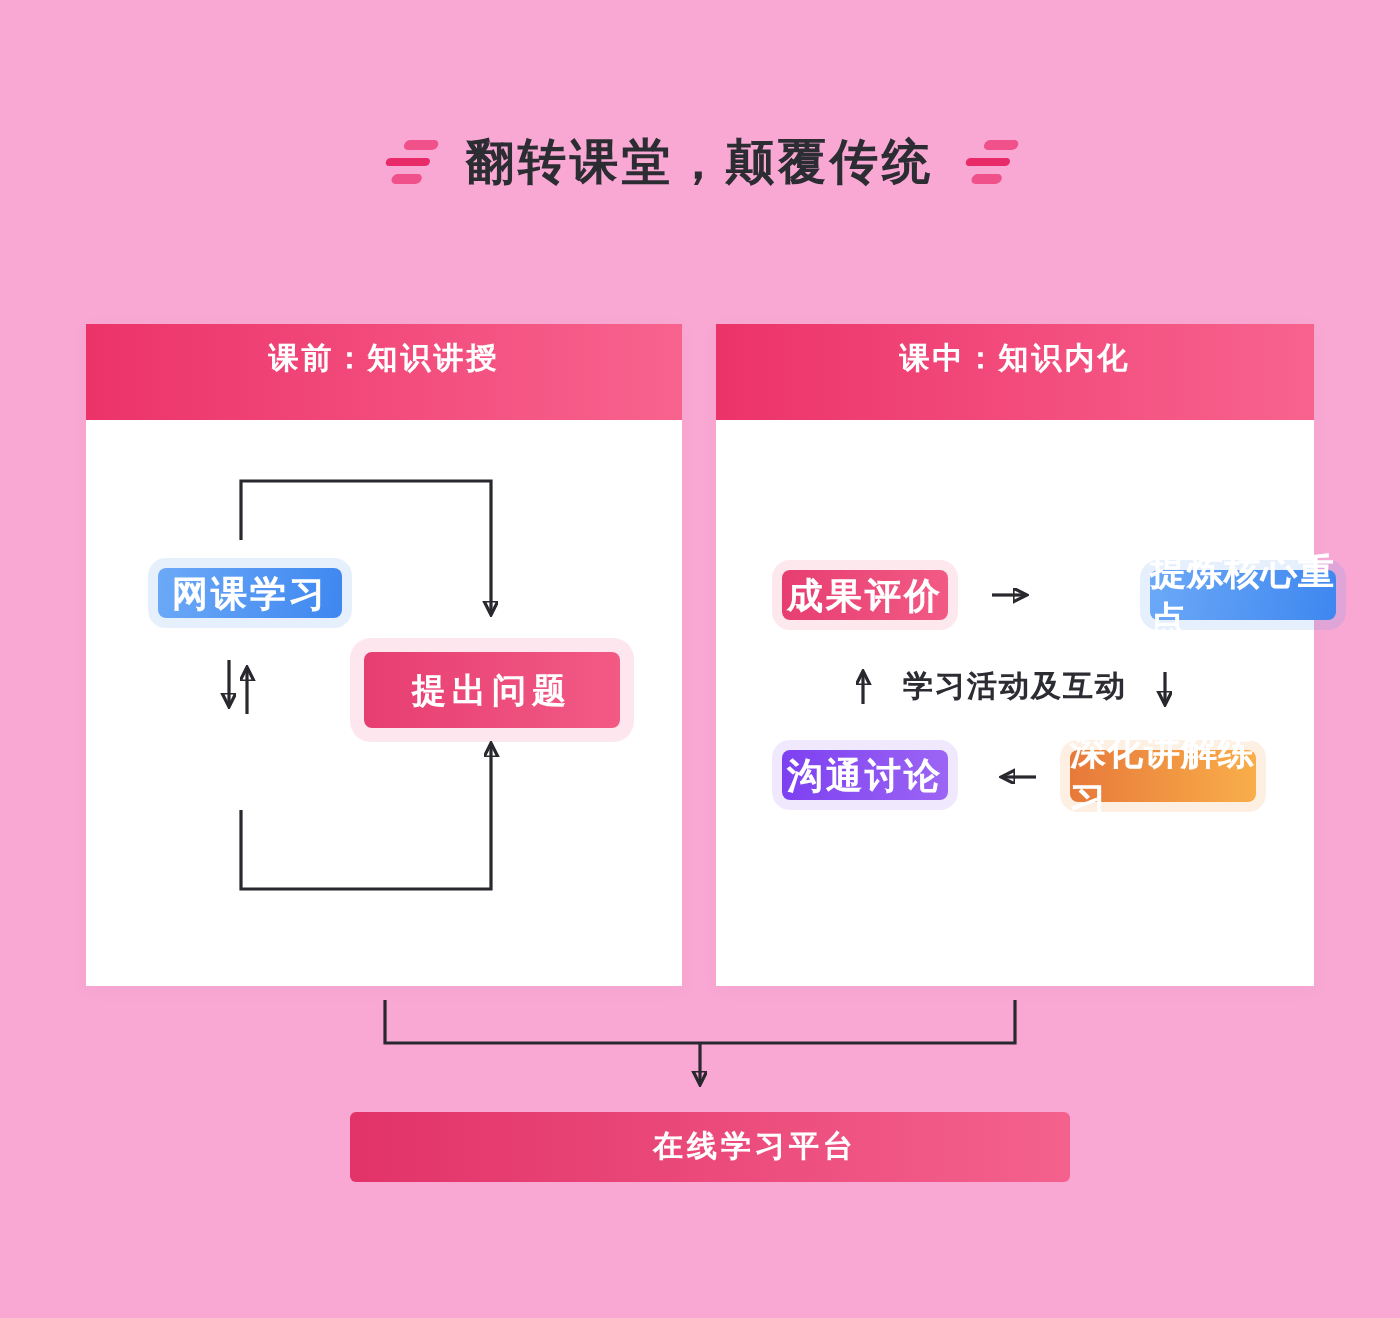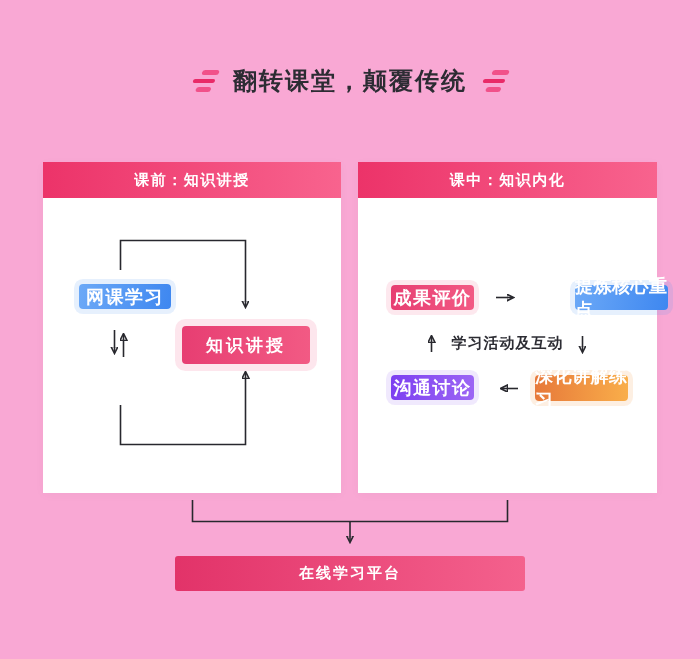--- a/index.html
+++ b/index.html
@@ -21,21 +21,21 @@
   .speed-icon i:nth-child(2){width:22px;background:#e92a68;}
   .speed-icon i:nth-child(3){width:15px;margin-left:5px;background:#f1518a;}
   
   .panel{
     position:absolute;top:162px;height:331px;background:#ffffff;
     box-shadow:0 2px 10px rgba(40,40,50,0.03);
   }
   .panel-left{left:43px;width:298px;}
   .panel-right{left:358px;width:299px;}
   .panel-header{
-    height:36px;line-height:36px;text-align:center;color:#ffffff;
+    height:48px;line-height:36px;text-align:center;color:#ffffff;
     font-size:15px;font-weight:bold;letter-spacing:1.5px;
     background:linear-gradient(to right,#ec3369,#f8638e);
   }
   
   .node{
     position:absolute;display:flex;align-items:center;justify-content:center;
     color:#ffffff;font-weight:bold;font-size:18px;letter-spacing:1.5px;border-radius:4px;
   }
   .node.blue{background:linear-gradient(100deg,#6ca9f7,#3e87f0);box-shadow:0 0 0 5px rgba(80,150,243,0.14);}
   .node.pink{background:linear-gradient(to right,#e73e72,#f25a84);box-shadow:0 0 0 5px rgba(238,62,114,0.12);}
@@ -53,24 +53,24 @@
   #node-deepen{left:177px;top:213px;width:93px;height:26px;letter-spacing:0.5px;}
   .center-label{
     position:absolute;left:0;top:172px;width:100%;text-align:center;
     font-size:15px;font-weight:bold;color:#2c2c33;letter-spacing:1px;
   }
   
   .connectors{position:absolute;left:0;top:0;pointer-events:none;}
   .connectors path{fill:none;stroke:#28282e;stroke-width:1.6;stroke-linejoin:miter;}
   
   .platform{
-    position:absolute;left:175px;top:556px;width:350px;height:35px;border-radius:3px;
+    position:absolute;left:175px;top:556px;width:315px;height:35px;border-radius:3px;
     background:linear-gradient(to right,#e23369,#f4618d);
     display:flex;align-items:center;justify-content:center;
-    color:#ffffff;font-size:15px;font-weight:bold;letter-spacing:2px;
+    color:#ffffff;font-size:15px;font-weight:bold;letter-spacing:2px;padding-left:45px;
   }
 </style>
 </head>
 <body>
 
 <div class="page">
 
   <div class="title-row">
     <span class="speed-icon">
         <i></i>
@@ -81,21 +81,21 @@
     <span class="speed-icon">
         <i></i>
         <i></i>
         <i></i>
       </span>
   </div>
 
   <section class="panel panel-left">
     <header class="panel-header">课前：知识讲授</header>
     <div class="node blue" id="node-online-course">网课学习</div>
-    <div class="node pink" id="node-raise-questions">知识讲授</div>
+    <div class="node pink" id="node-raise-questions">提出问题</div>
   </section>
 
   <section class="panel panel-right">
     <header class="panel-header">课中：知识内化</header>
     <div class="node pink" id="node-outcome">成果评价</div>
     <div class="node blue" id="node-extract">提炼核心重点</div>
     <div class="center-label">学习活动及互动</div>
     <div class="node purple" id="node-discussion">沟通讨论</div>
     <div class="node orange" id="node-deepen">深化讲解练习</div>
   </section>

